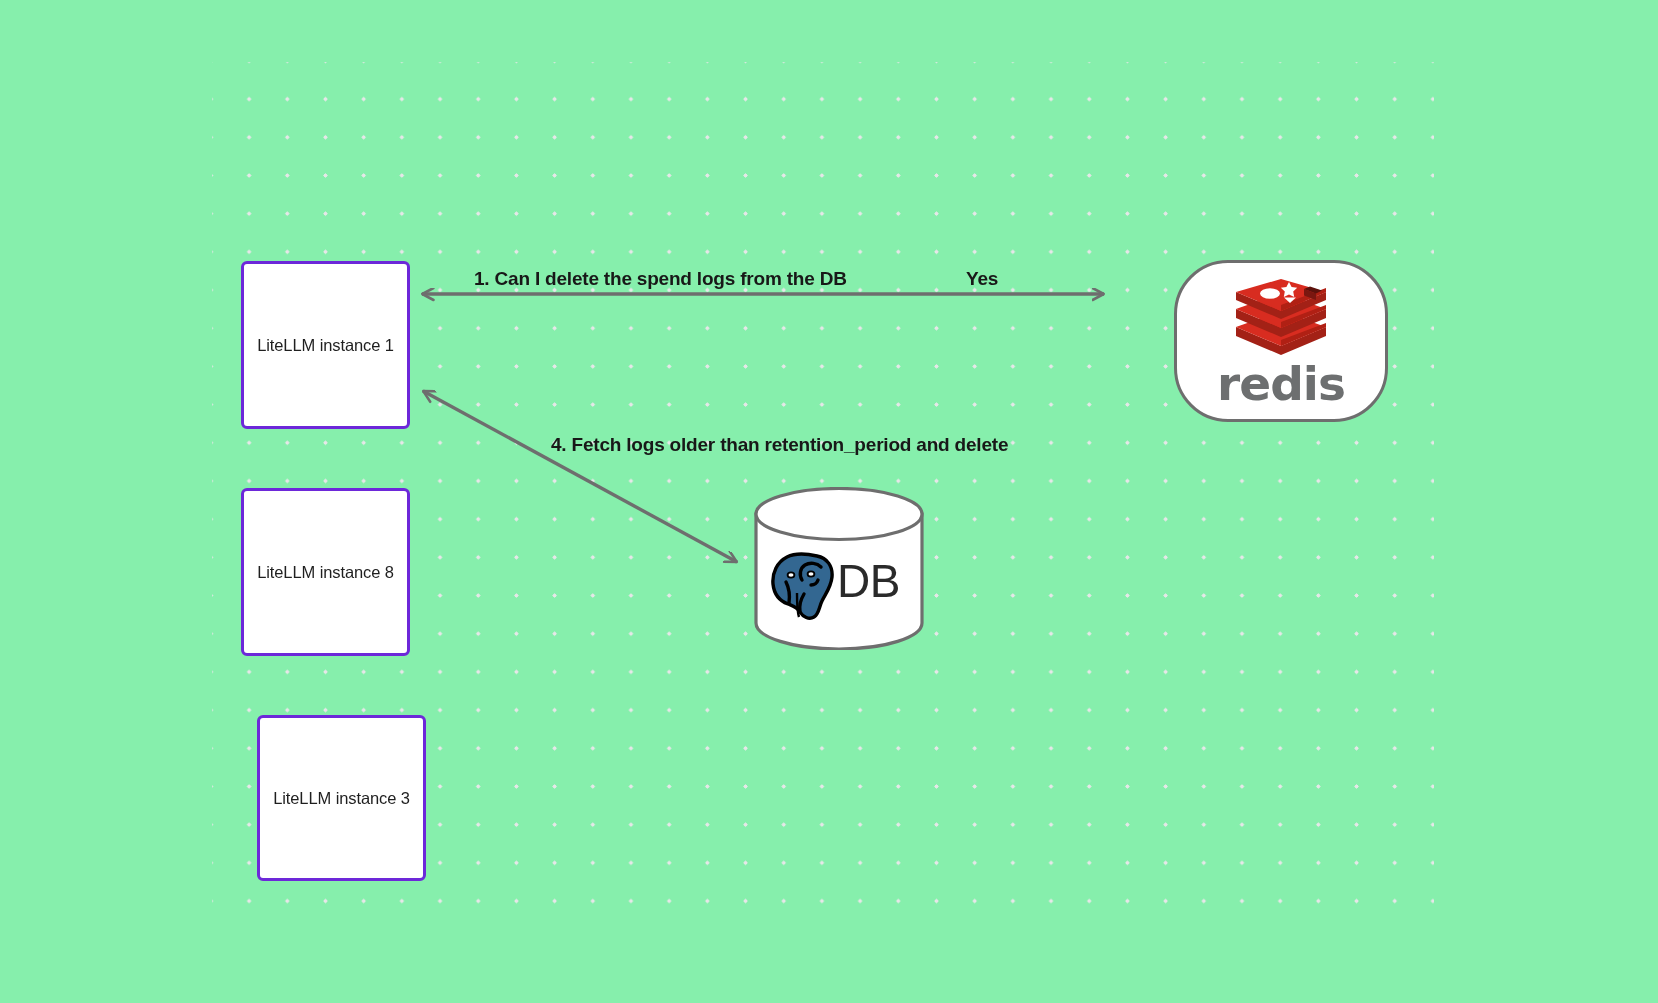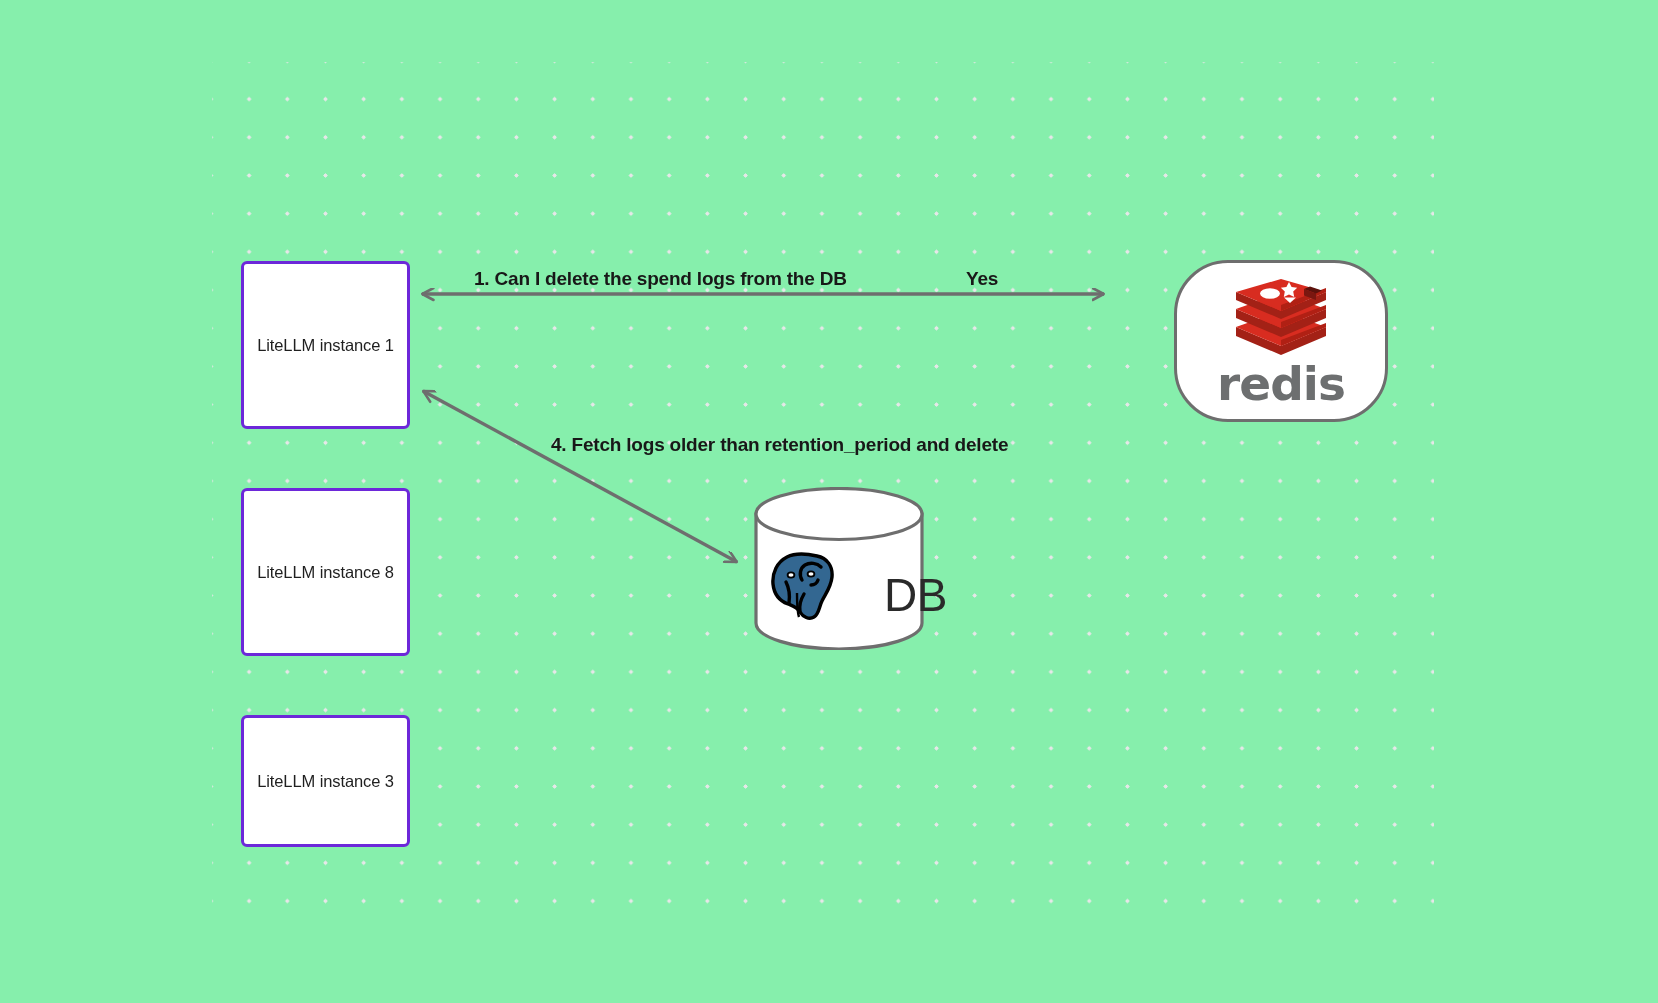--- a/index.html
+++ b/index.html
@@ -125,21 +125,21 @@
   <div class="edge-label" style="left:551px; top:434px;">4.  Fetch logs older than retention_period and delete</div>
 
   <div class="node-box" style="left:241px; top:261px; width:169px; height:168px;">
     <span class="node-label">LiteLLM instance 1</span>
   </div>
 
   <div class="node-box" style="left:241px; top:488px; width:169px; height:168px;">
     <span class="node-label">LiteLLM instance 8</span>
   </div>
 
-  <div class="node-box" style="left:241px; top:715px; width:169px; height:132px;">
+  <div class="node-box" style="left:257px; top:715px; width:169px; height:166px;">
     <span class="node-label">LiteLLM instance 3</span>
   </div>
 
   <div class="redis-node" style="left:1174px; top:260px; width:214px; height:162px;">
     <span style="display:block; width:98px; height:78px; margin-top:2px;">
       <svg width="98" height="78" viewBox="0 0 98 78" xmlns="http://www.w3.org/2000/svg">
 
         <path d="M49 77 L4 58 L4 49 L49 68 L94 49 L94 58 Z" fill="#a32116"></path>
         <path d="M49 68 L4 49 L49 33 L94 49 Z" fill="#d82c20"></path>
         <path d="M49 68 L94 49 L94 45 L49 62 Z" fill="#b02014"></path>
@@ -177,16 +177,16 @@
           <path d="M33 63 C32 57 34 50 37 45" fill="none"></path>
           <path d="M22 54 C23 47 22 39 19 33" fill="none"></path>
           <path d="M54 18 C50 14 43 13 38 16 C33 19 32 26 35 31" fill="none"></path>
           <path d="M44 36 C47 36 50 34 51 31" fill="none"></path>
         </g>
         <ellipse cx="24" cy="26" rx="3.4" ry="2.6" fill="#ffffff" stroke="#000" stroke-width="1.8"></ellipse>
         <ellipse cx="44" cy="25" rx="3.4" ry="2.6" fill="#ffffff" stroke="#000" stroke-width="1.8"></ellipse>
         <path d="M30 44 C30 54 30 62 32 68" fill="none" stroke="#000" stroke-width="2.4"></path>
       </svg>
     </span>
-    <span class="db-text" style="left:84px; top:81px;margin-left:47px;">DB</span>
+    <span class="db-text" style="left:84px; top:67px;">DB</span>
   </div>
 
 </div>
 
 </body></html>

